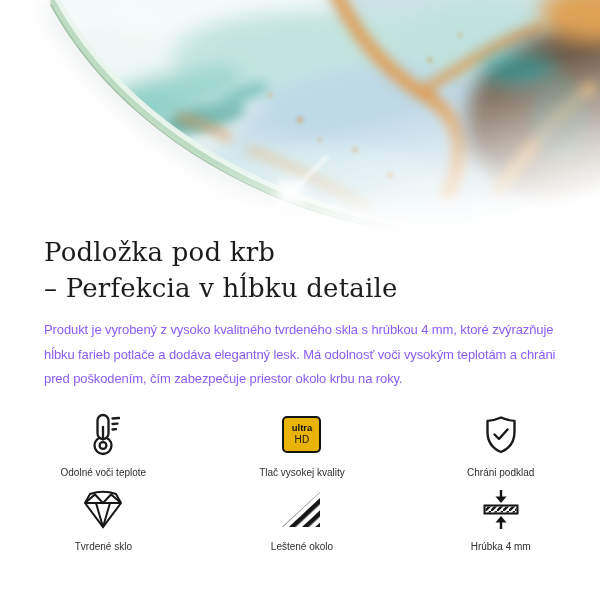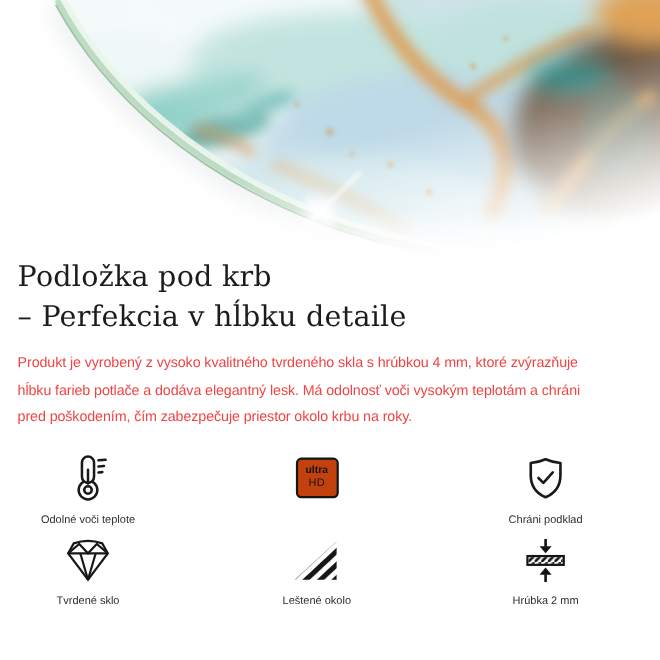--- a/index.html
+++ b/index.html
@@ -1,32 +1,32 @@
 <!DOCTYPE html>
 <html><head>
 <meta charset="utf-8">
 <style>
   html,body{margin:0;padding:0;background:#ffffff;}
   .page{position:relative;width:600px;height:600px;overflow:hidden;background:#fff;
         font-family:"Liberation Sans",sans-serif;}
   .hero{position:relative;width:600px;height:240px;overflow:hidden;}
-  .content{padding:0 30px 0 16px;}
+  .content{padding:0 30px 0 44px;}
   h1{font-family:"DejaVu Serif","Liberation Serif",serif;font-weight:400;
      font-size:26px;line-height:36px;color:#1c1c1c;margin:-6px 0 0 0;letter-spacing:.2px;}
   h1 span{display:block;}
-  .desc{font-size:13px;line-height:24.5px;letter-spacing:-.1px;color:#ef4444;
+  .desc{font-size:13px;line-height:24.5px;letter-spacing:-.1px;color:#8b5cf6;
         margin:12px 0 0 0;max-width:534px;}
   .grid{display:grid;grid-template-columns:repeat(3,1fr);row-gap:8px;
         margin:20px -30px 0 -40px;}
   .feature{display:flex;flex-direction:column;align-items:center;}
   .icon-wrap{height:46px;display:flex;align-items:center;justify-content:center;}
   .flabel{margin-top:9px;font-size:10px;color:#2e2e2e;}
   .uhd{width:35px;height:33px;border:2.5px solid #141414;border-radius:5px;
        display:flex;flex-direction:column;align-items:center;justify-content:center;
-       background:#c2410c;}
+       background:#eab308;}
   .uhd .t1{font-size:9.5px;font-weight:600;line-height:10px;color:#141414;}
   .uhd .t2{font-size:10px;font-weight:400;line-height:14px;color:#141414;letter-spacing:.3px;}
 </style>
 </head>
 <body>
 
 <div class="page">
 
   <div class="hero">
     <svg width="600" height="240" viewBox="0 0 600 240">
@@ -155,20 +155,21 @@
         <div class="flabel">Odolné voči teplote</div>
       </div>
 
       <div class="feature">
         <div class="icon-wrap">
           <div class="uhd">
             <span class="t1">ultra</span>
             <span class="t2">HD</span>
           </div>
         </div>
+        <div class="flabel">Tlač vysokej kvality</div>
       </div>
 
       <div class="feature">
         <div class="icon-wrap">
           <svg width="44" height="44" viewBox="0 0 44 44">
             <g stroke="#1a1a1a" stroke-width="2.4" fill="none" stroke-linecap="round" stroke-linejoin="round">
               <path d="M22,4.5 C26.2,6.4 30.6,7.5 35.5,7.9 L35.5,19 C35.5,28.8 30,35.6 22,39 C14,35.6 8.5,28.8 8.5,19 L8.5,7.9 C13.4,7.5 17.8,6.4 22,4.5 Z"></path>
               <path d="M15.5,21.5 L20,26 L28.5,16.5"></path>
             </g>
           </svg>
@@ -215,18 +216,18 @@
             <g fill="#141414">
               <path d="M20.8,3 L23.2,3 L23.2,10 L20.8,10 Z"></path>
               <path d="M16.5,9.5 L27.5,9.5 L22,16 Z"></path>
               <path d="M16.5,35.5 L27.5,35.5 L22,29 Z"></path>
               <path d="M20.8,35 L23.2,35 L23.2,42 L20.8,42 Z"></path>
             </g>
             <rect x="5.5" y="18.5" width="33" height="8" fill="#ffffff" stroke="#141414" stroke-width="2"></rect>
             <rect x="6.5" y="19.5" width="31" height="6" fill="url(#slabHatch)"></rect>
           </svg>
         </div>
-        <div class="flabel">Hrúbka 2 mm</div>
+        <div class="flabel">Hrúbka 4 mm</div>
       </div>
 
     </div>
   </div>
 </div>
 
 </body></html>

